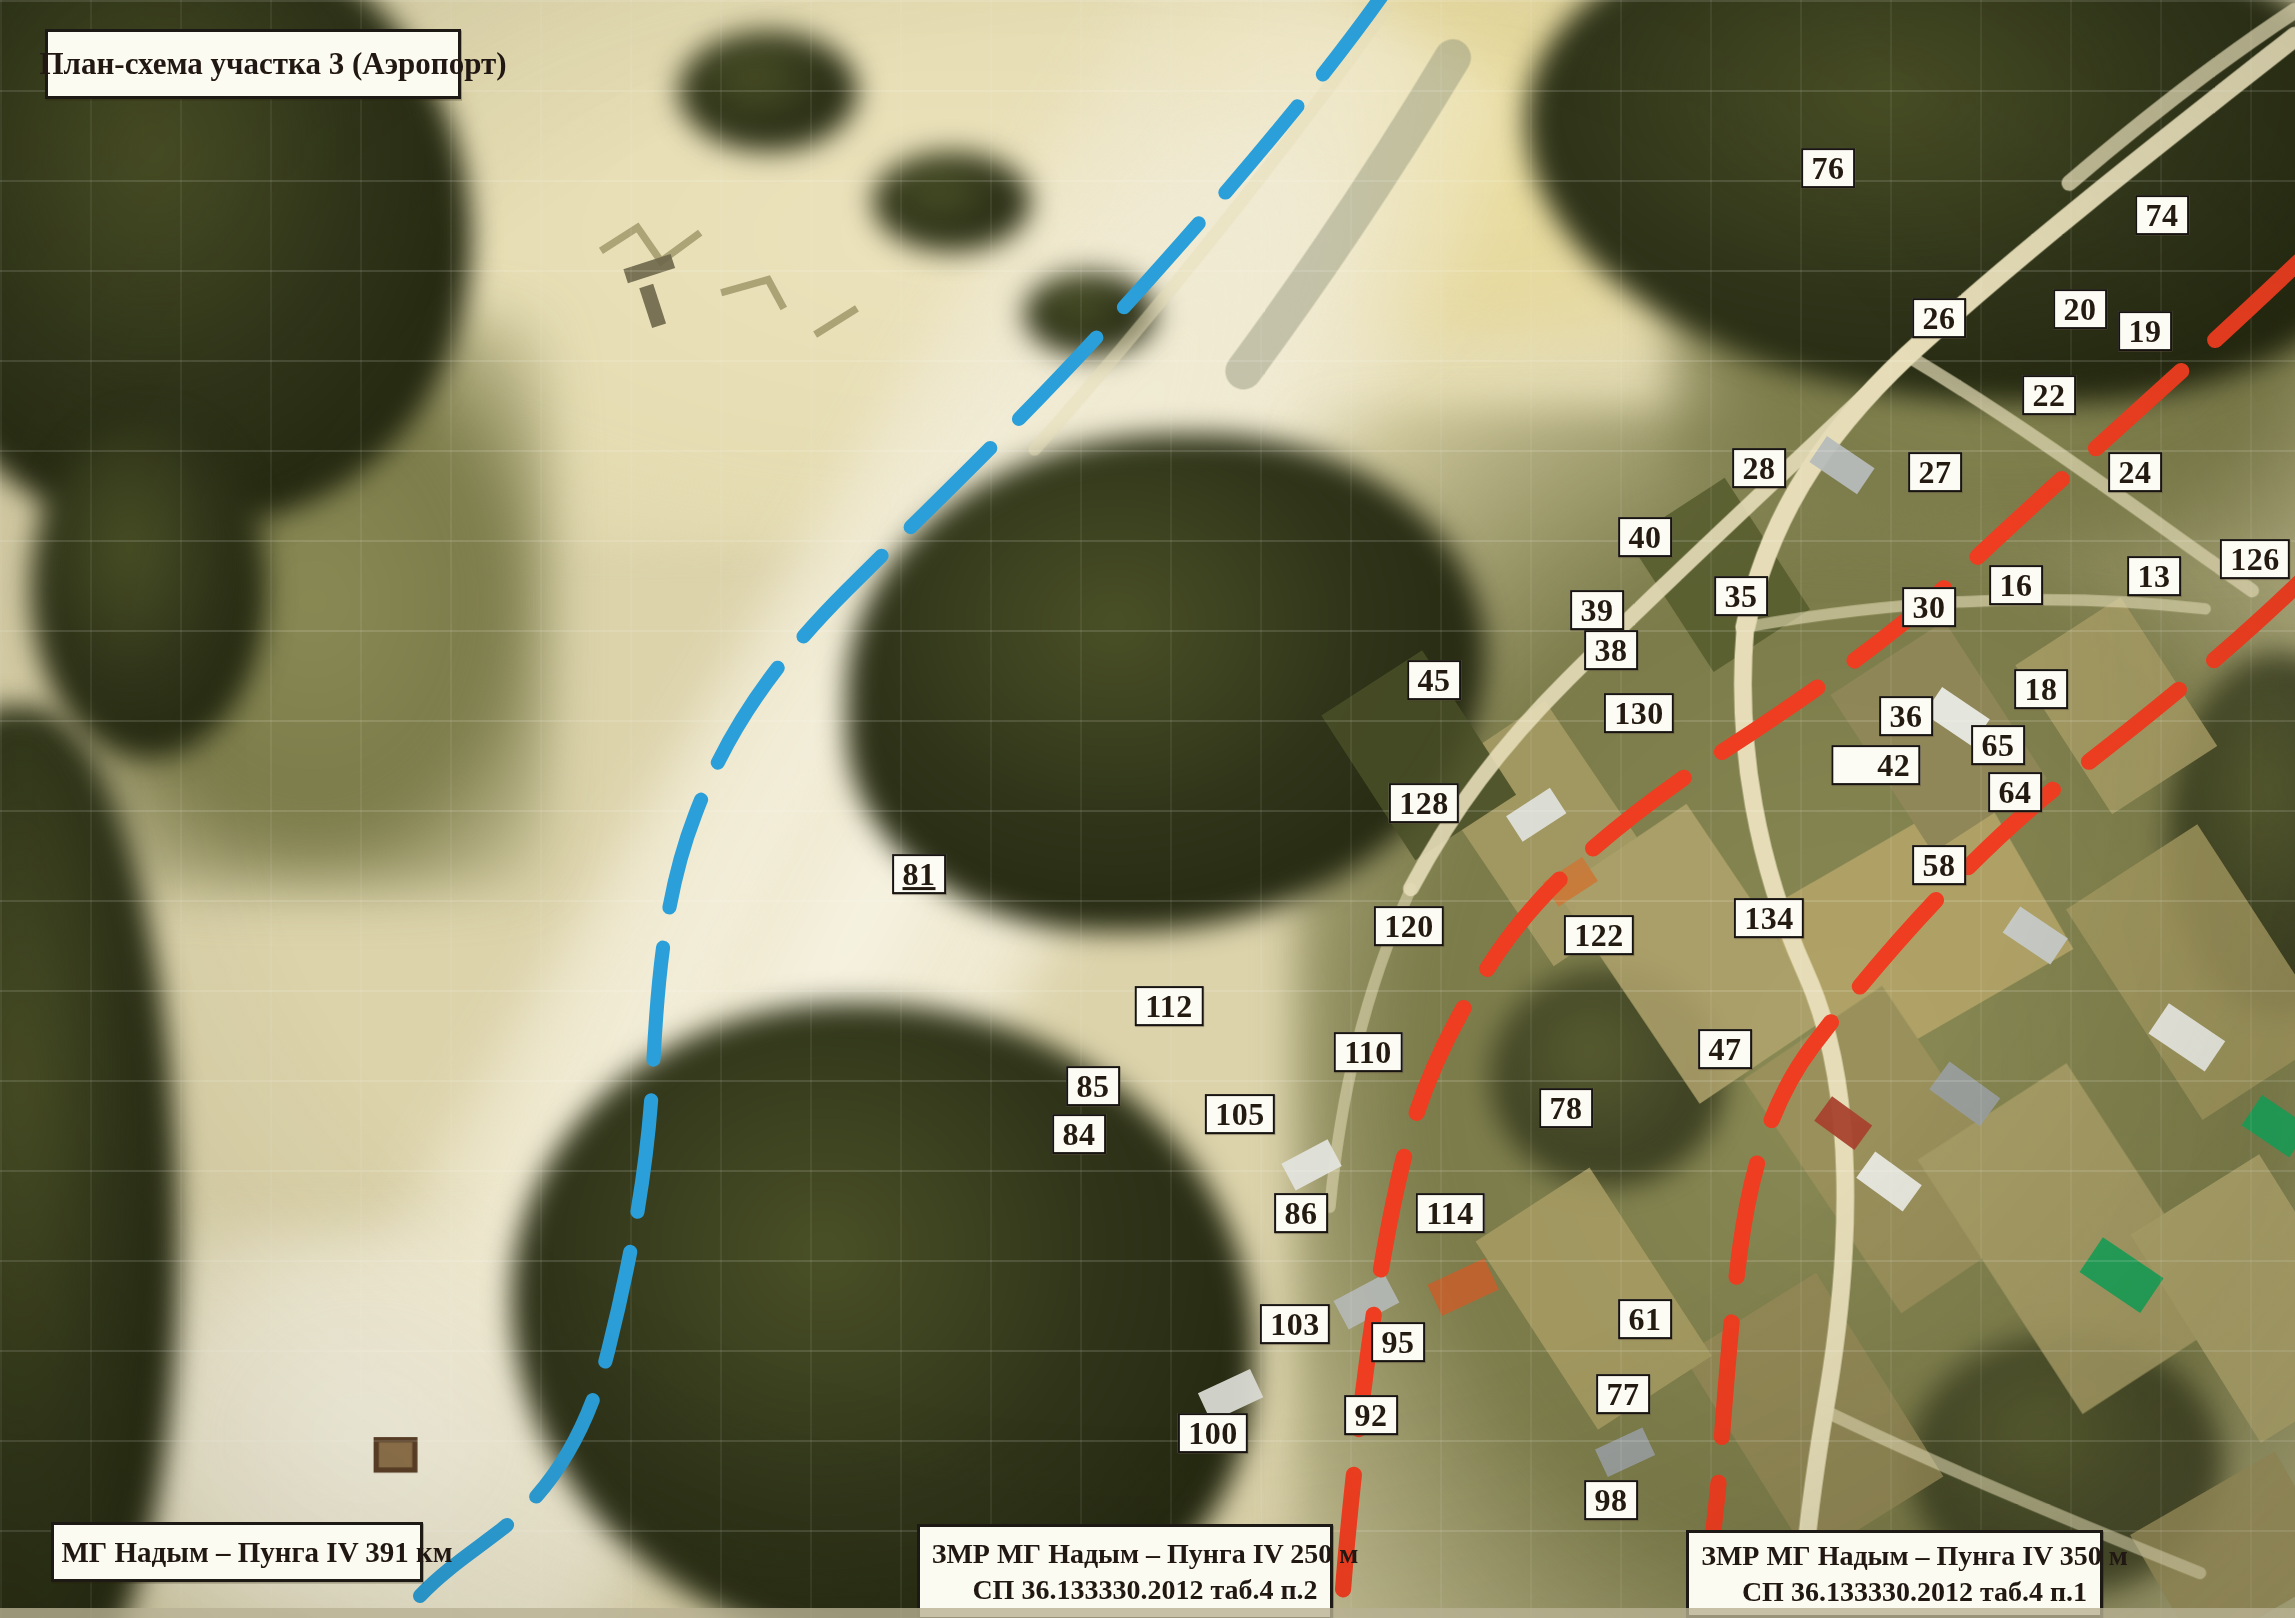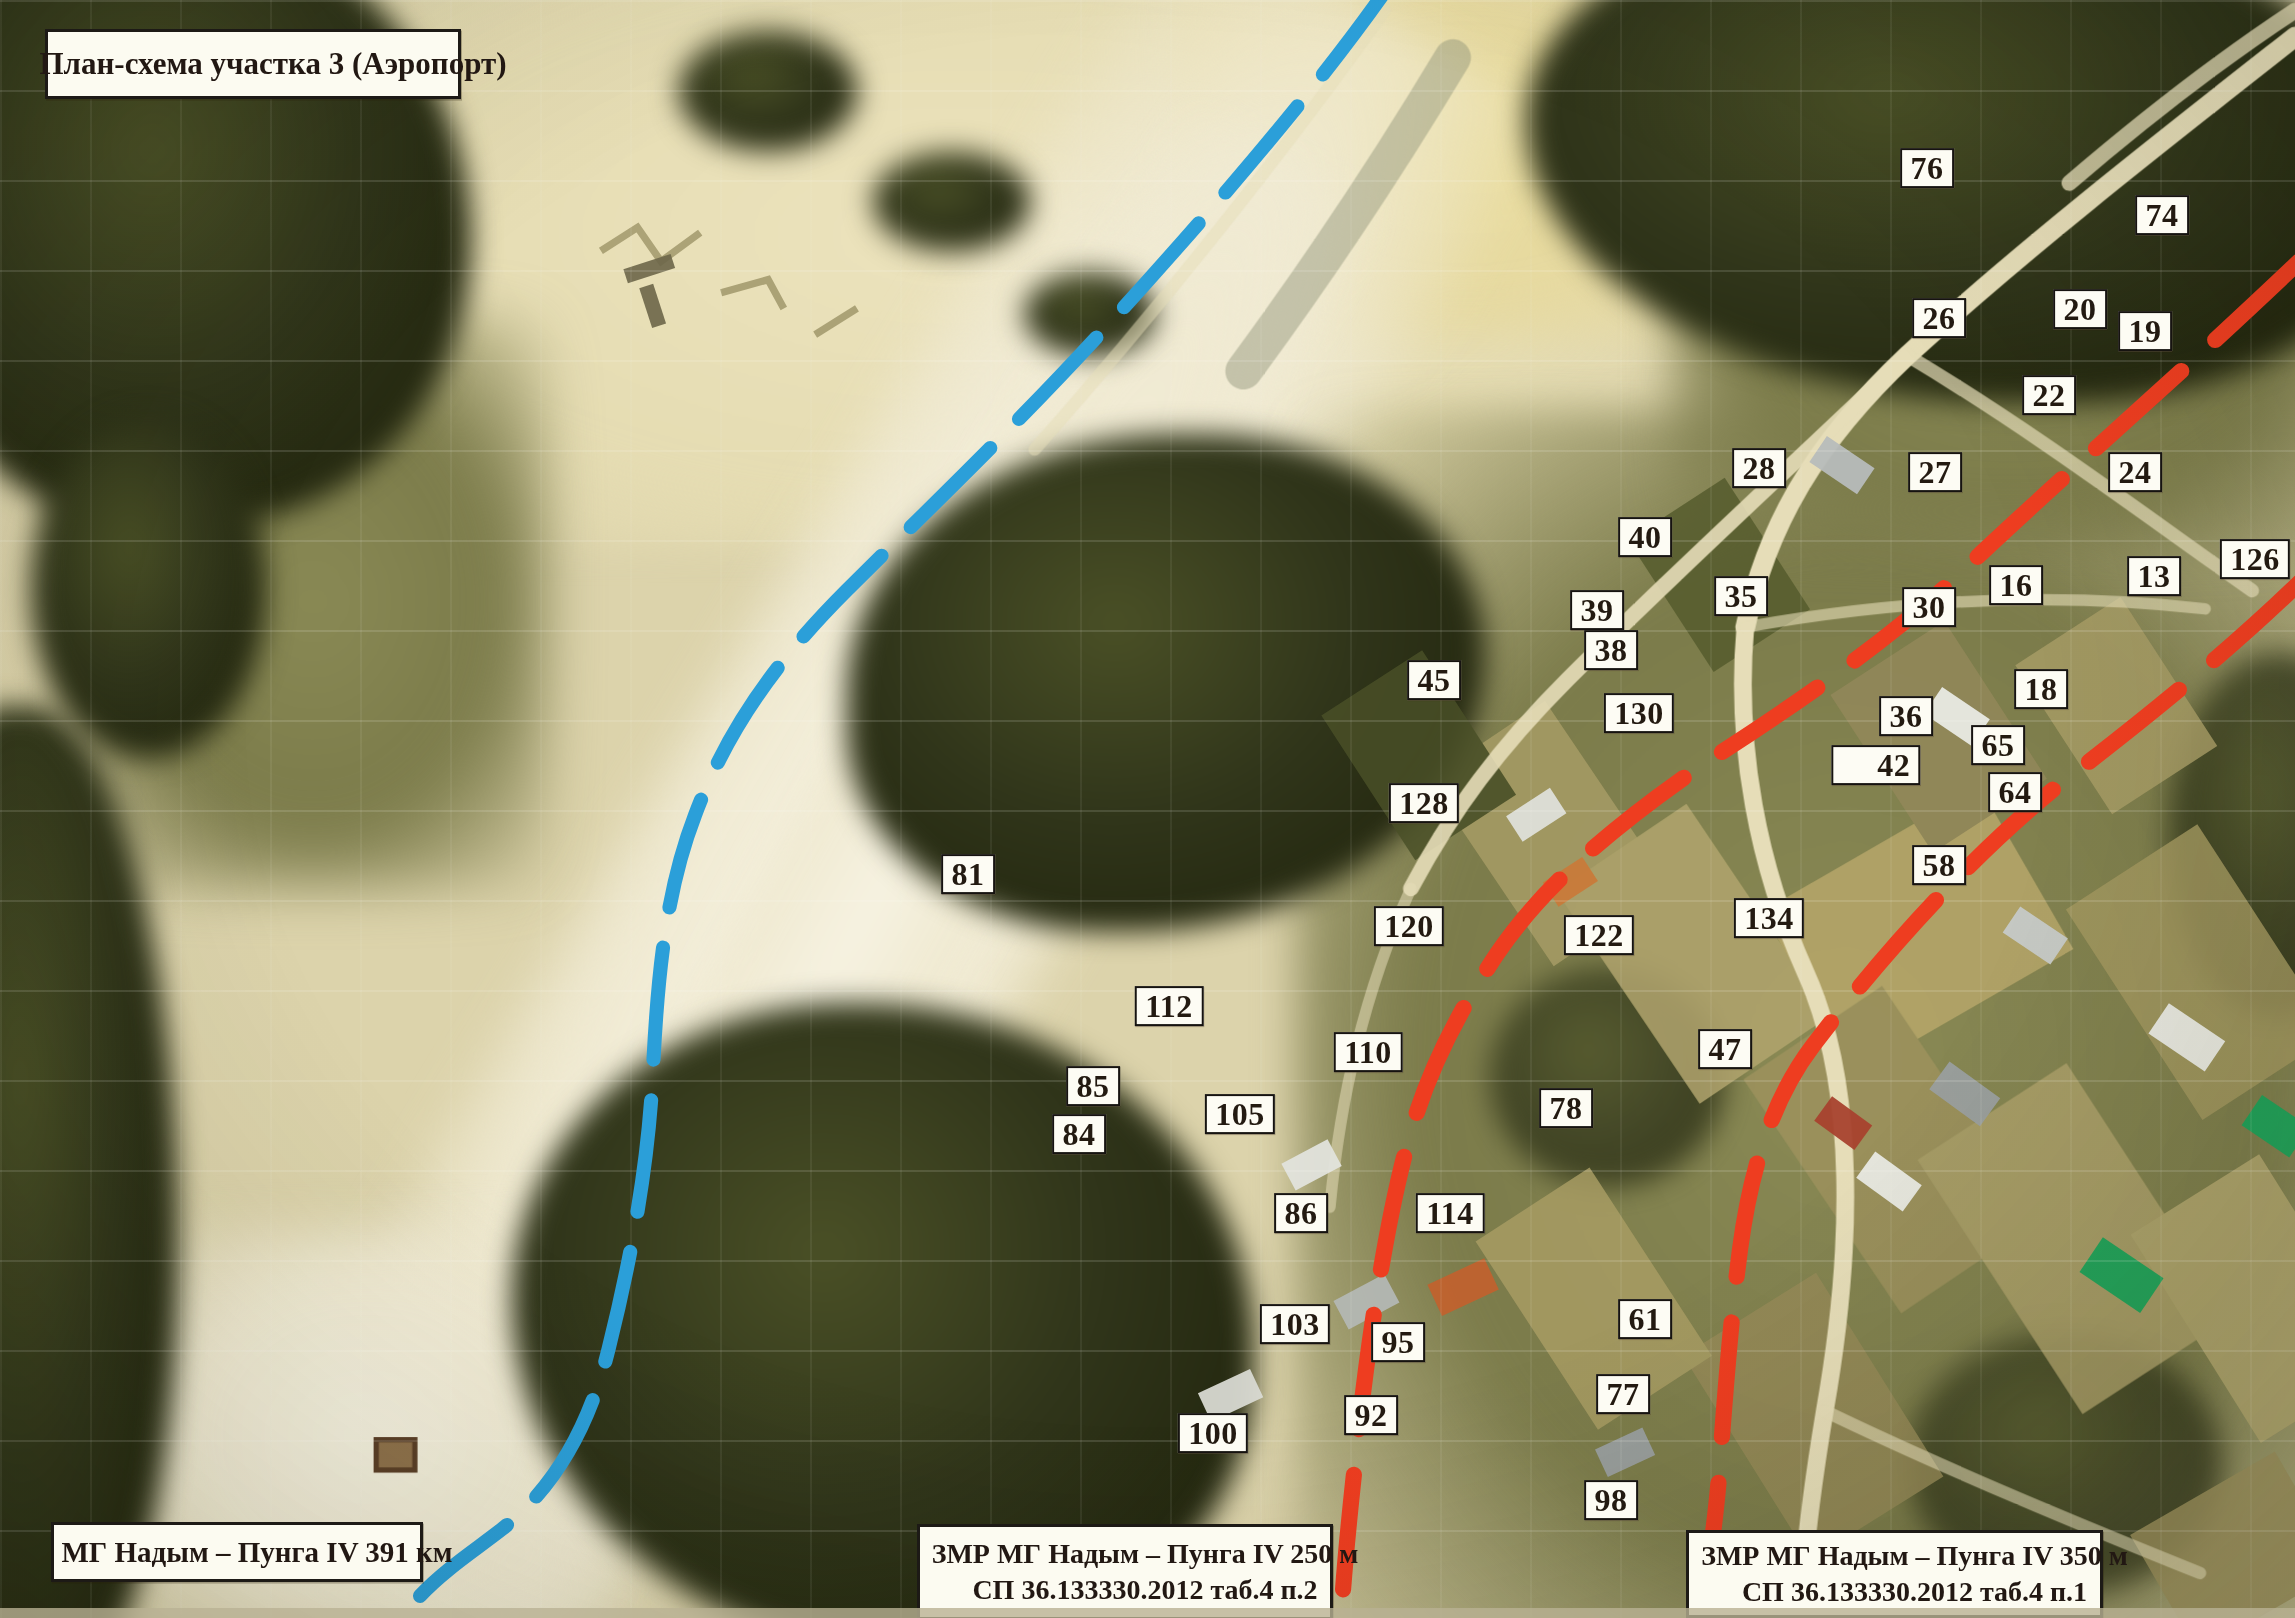--- a/index.html
+++ b/index.html
@@ -141,21 +141,21 @@
              C3080,1585 2950,1700 2865,1825 C2775,1960 2720,2080 2688,2210
              C2652,2350 2622,2545 2602,2720 C2586,2868 2572,2992 2566,3110" fill="none" stroke="#ee3d20" stroke-width="31" stroke-linecap="round" stroke-dasharray="220 88"></path>
     <path id="zmr350-line" d="M4400,1115 C4240,1270 4060,1410 3930,1510 C3760,1650 3600,1830 3470,2000
              C3390,2105 3350,2240 3330,2390 C3310,2540 3300,2690 3290,2820
              C3282,2930 3265,3020 3255,3110" fill="none" stroke="#ee3d20" stroke-width="31" stroke-linecap="round" stroke-dasharray="220 88"></path>
   </svg>
 
   <div id="vignette"></div>
 
   <div id="labels-layer" style="position:absolute;inset:0;">
-      <div class="plabel" style="left: 1927px; top: 168px; text-align: center;">76</div>
+      <div class="plabel" style="left: 1828px; top: 168px; text-align: center;">76</div>
       <div class="plabel" style="left: 2162px; top: 215px;">74</div>
       <div class="plabel" style="left: 1939px; top: 318px;">26</div>
       <div class="plabel" style="left: 2080px; top: 309px;">20</div>
       <div class="plabel" style="left: 2145px; top: 331px;">19</div>
       <div class="plabel" style="left: 2049px; top: 395px;">22</div>
       <div class="plabel" style="left: 1759px; top: 420px; margin-top: 48px;">28</div>
       <div class="plabel" style="left: 1935px; top: 472px;">27</div>
       <div class="plabel" style="left: 2135px; top: 472px;">24</div>
       <div class="plabel" style="left: 1645px; top: 537px;">40</div>
       <div class="plabel" style="left: 1741px; top: 596px;">35</div>
@@ -167,21 +167,21 @@
       <div class="plabel" style="left: 1929px; top: 607px;">30</div>
       <div class="plabel" style="left: 1434px; top: 680px;">45</div>
       <div class="plabel" style="left: 1639px; top: 713px;">130</div>
       <div class="plabel" style="left: 1906px; top: 716px;">36</div>
       <div class="plabel" style="left: 2041px; top: 689px;">18</div>
       <div class="plabel" style="left: 1998px; top: 745px;">65</div>
       <div class="plabel" style="left: 1876px; top: 765px; padding-left: 44px;">42</div>
       <div class="plabel" style="left: 2015px; top: 792px;">64</div>
       <div class="plabel" style="left: 1424px; top: 803px;">128</div>
       <div class="plabel" style="left: 1939px; top: 865px;">58</div>
-      <div class="plabel" style="left: 968px; top: 874px;">81</div>
+      <div class="plabel" style="left: 919px; top: 874px; text-decoration: underline;">81</div>
       <div class="plabel" style="left: 1409px; top: 926px;">120</div>
       <div class="plabel" style="left: 1599px; top: 935px;">122</div>
       <div class="plabel" style="left: 1769px; top: 918px;">134</div>
       <div class="plabel" style="left: 1169px; top: 1006px;">112</div>
       <div class="plabel" style="left: 1368px; top: 1052px;">110</div>
       <div class="plabel" style="left: 1725px; top: 1049px;">47</div>
       <div class="plabel" style="left: 1093px; top: 1086px;">85</div>
       <div class="plabel" style="left: 1240px; top: 1114px;">105</div>
       <div class="plabel" style="left: 1566px; top: 1108px;">78</div>
       <div class="plabel" style="left: 1079px; top: 1134px;">84</div>

